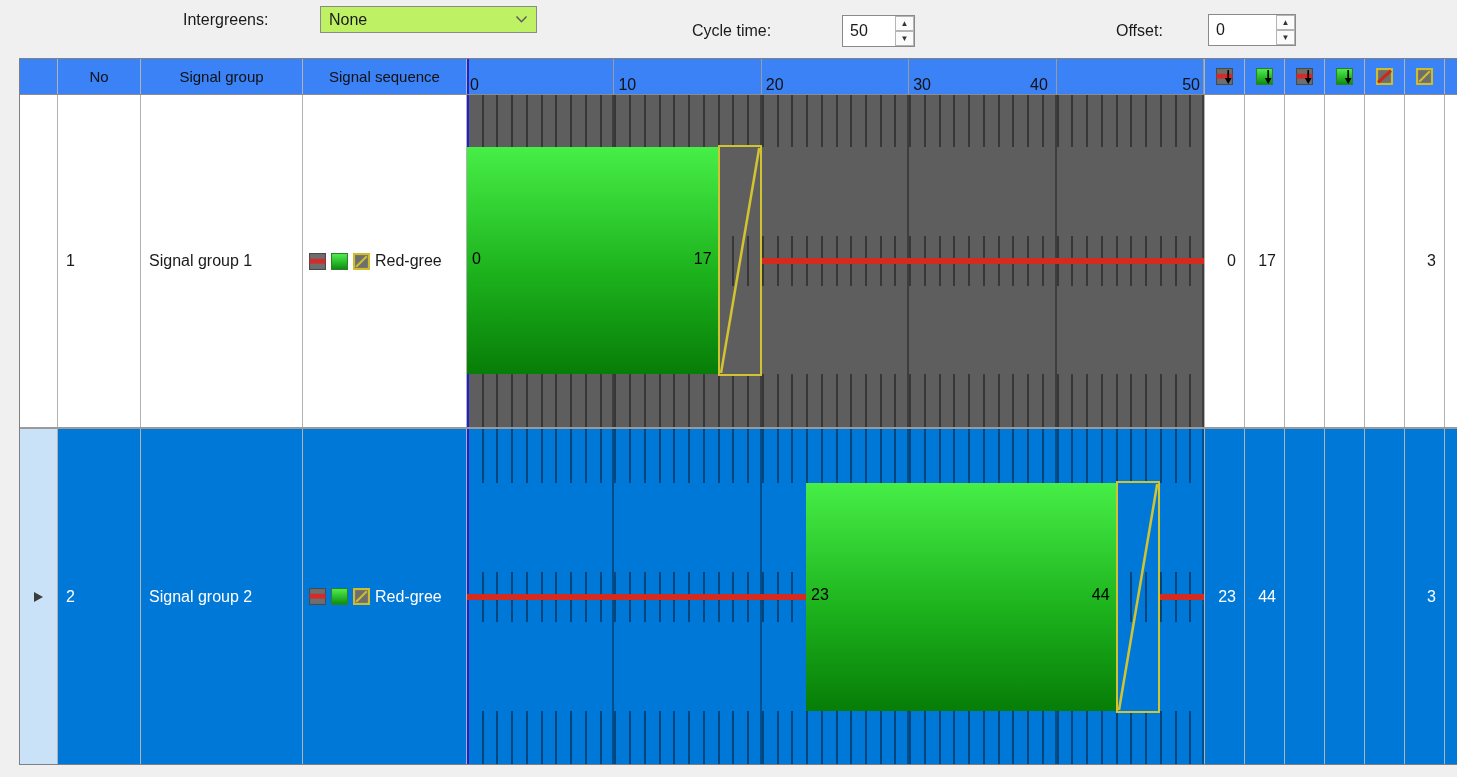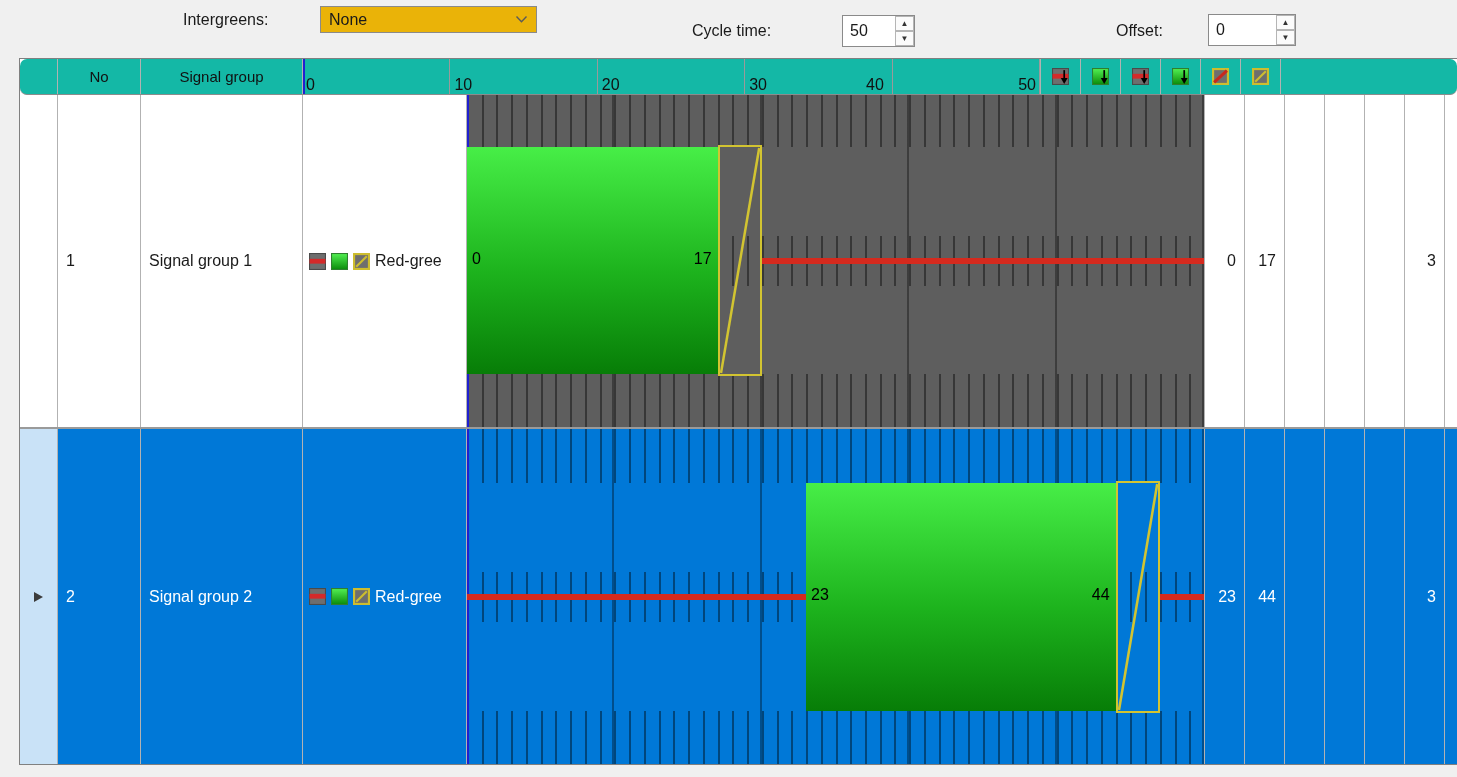--- a/index.html
+++ b/index.html
@@ -5,42 +5,42 @@
   html,body{margin:0;padding:0;}
   body{
     width:1457px;height:777px;overflow:hidden;background:#f0f0f0;
     font-family:"Liberation Sans","DejaVu Sans",sans-serif;color:#1a1a1a;
     position:relative;
   }
   
   .tb-label{position:absolute;font-size:16px;color:#1a1a1a;white-space:nowrap;}
   .dropdown{
     position:absolute;left:320px;top:6px;width:217px;height:27px;
-    background:#eab308;border:1px solid #8a8a8a;box-sizing:border-box;
+    background:#bef264;border:1px solid #8a8a8a;box-sizing:border-box;
     display:flex;align-items:center;padding:0 8px;font-size:16px;
   }
   .dropdown .dd-value{flex:1;}
   .spinbox{
     position:absolute;background:#fff;border:1px solid #8a8a8a;box-sizing:border-box;
     display:flex;
   }
   .spin-value{flex:1;display:flex;align-items:center;padding-left:7px;font-size:16px;}
   .spin-btns{width:19px;display:flex;flex-direction:column;}
   .spin-btn{
     flex:1;border:1px solid #b5b5b5;background:#fbfbfb;box-sizing:border-box;
     display:flex;align-items:center;justify-content:center;
     font-size:8px;color:#333;line-height:1;cursor:default;
   }
   
   .grid{
     position:absolute;left:19px;top:58px;width:1438px;
     border-top:1px solid #808080;border-left:1px solid #808080;box-sizing:border-box;
     background:#fff;
   }
-  .hrow{display:flex;height:35px;background:#14b8a6;border-bottom:1px solid #8c8c8c;border-radius:7px;}
+  .hrow{display:flex;height:35px;background:#3b82f6;border-bottom:1px solid #8c8c8c;}
   .row{display:flex;position:relative;}
   .row1{height:334px;background:#fff;border-bottom:2px solid #9a9a9a;box-sizing:border-box;}
   .row2{height:336px;background:#0078d7;color:#fff;border-bottom:1px solid #808080;box-sizing:border-box;}
   .c{box-sizing:border-box;border-right:1px solid #b2b2b2;position:relative;}
   .w-sel{width:38px;}
   .w-no{width:83px;}
   .w-grp{width:162px;}
   .w-seq{width:164px;}
   .w-tl{width:738px;}
   .w-val{width:40px;}
@@ -111,20 +111,21 @@
     </span>
   </div>
 </div>
 
 <div class="grid">
 
   <div class="hrow">
     <div class="c w-sel hcell"></div>
     <div class="c w-no hcell">No</div>
     <div class="c w-grp hcell">Signal group</div>
+    <div class="c w-seq hcell">Signal sequence</div>
     <div class="c w-tl tl-head" id="tl-head">
       <span class="zero"></span>
     <span class="tl-label" style="left: 3px;">0</span>
         <span class="tl-label" style="left: 151.4px;">10</span>
         <span class="tl-label" style="left: 298.8px; margin-top: 44px;">20</span>
         <span class="tl-label" style="left: 446.2px;">30</span>
         <span class="tl-label" style="left: 563px;">40</span>
         <span class="tl-label" style="right: 4px;">50</span>
       </div>
     <div class="c w-val hcell">

